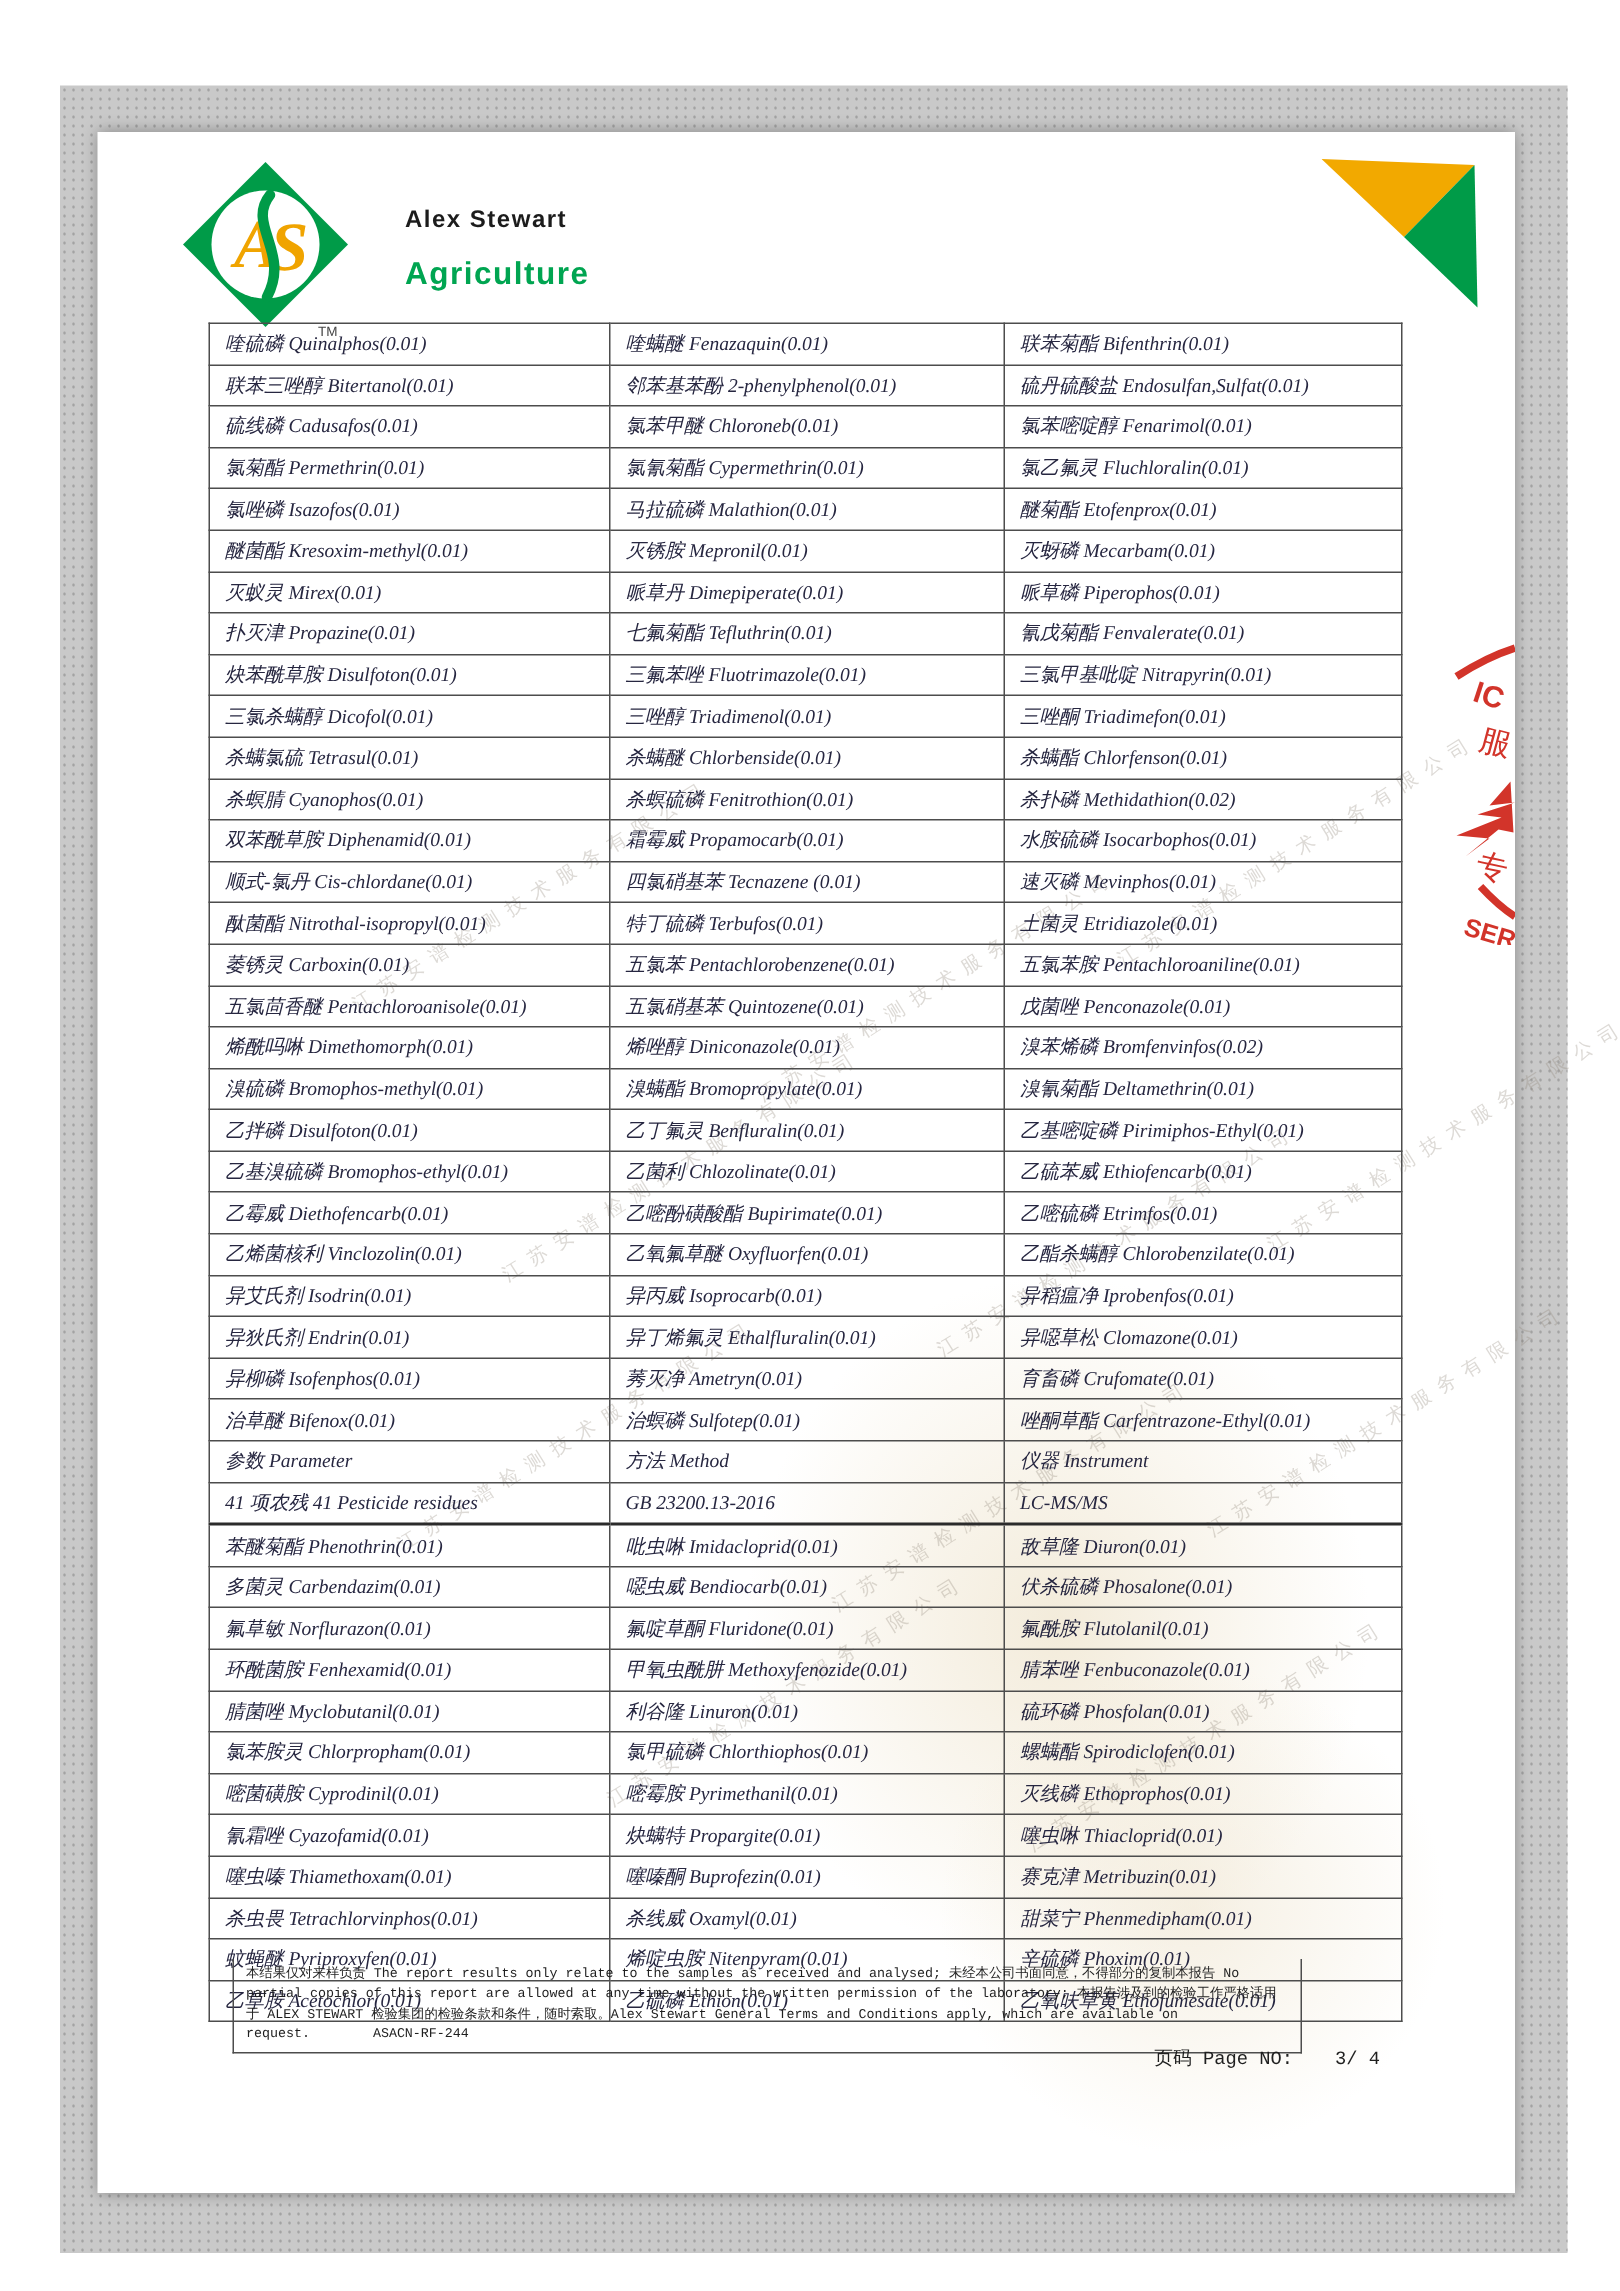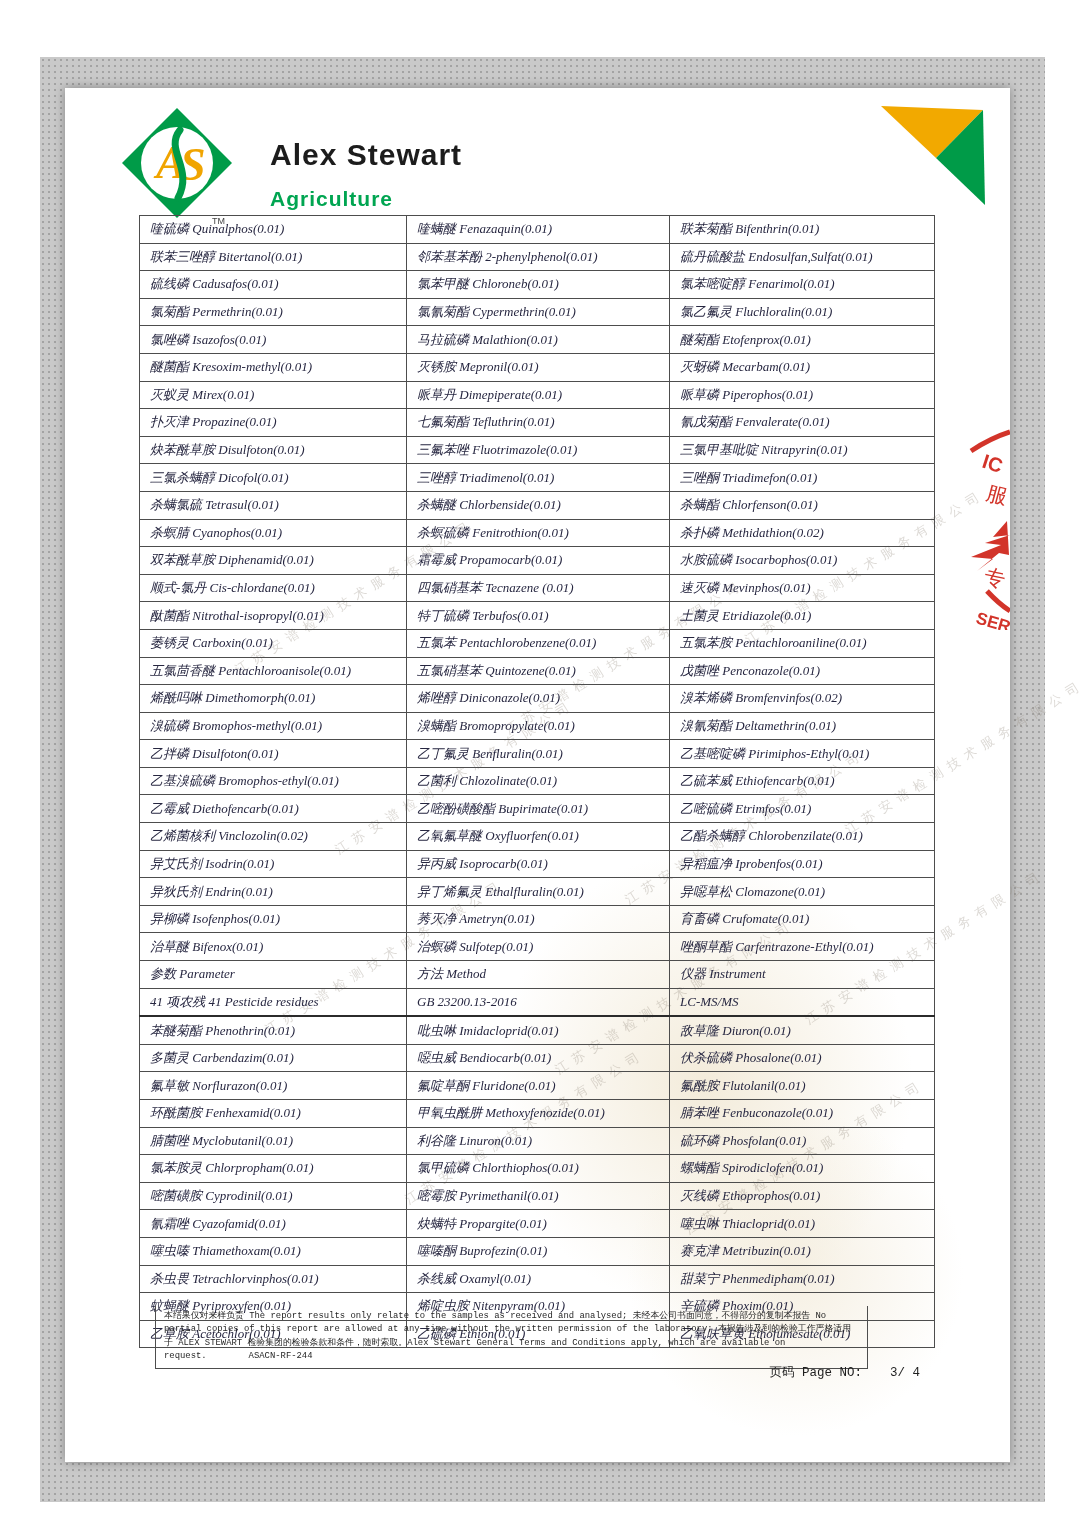--- a/index.html
+++ b/index.html
@@ -7,21 +7,21 @@
   .mat{position:absolute;left:40px;top:57px;width:1005px;height:1445px;
        background-color:#c9c9c9;
        background-image:radial-gradient(circle,#a3a3a3 0.8px,transparent 1px);
        background-size:6px 6px;}
   .page{position:absolute;left:65px;top:88px;width:945px;height:1374px;background:#ffffff;
         box-shadow:0 0 10px rgba(0,0,0,0.35);}
   
   .logo{position:absolute;left:55px;top:18px;width:360px;height:120px;}
   .logo svg{position:absolute;left:0;top:0;}
   .brand-text{position:absolute;left:150px;top:32px;font-family:"Liberation Sans",sans-serif;}
-  .brand-name{font-size:30px;font-weight:bold;color:#1c1c1c;letter-spacing:1px;}
+  .brand-name{font-size:16px;font-weight:bold;color:#1c1c1c;letter-spacing:1px;}
   .brand-division{font-size:21px;font-weight:bold;color:#00a551;letter-spacing:1px;margin-top:15px;}
   
   .corner-flag{position:absolute;left:816px;top:18px;}
   
   table.results{position:absolute;left:74px;top:127px;border-collapse:collapse;table-layout:fixed;z-index:2;font-style:italic;}
   table.results td{border:1px solid #4d4d4d;height:26.6px;padding:0 4px 0 10px;
         font-size:13px;color:#262640;vertical-align:middle;white-space:nowrap;overflow:hidden;}
   table.results col.c1{width:267px;} table.results col.c2{width:263px;} table.results col.c3{width:265px;}
   tr.section-divider td{border-bottom:2px solid #2b2b2b;}
   tr.section-head td{border-top:1.5px solid #2b2b2b;margin-top:43px;}
@@ -199,21 +199,21 @@
           <td>乙基溴硫磷 Bromophos-ethyl(0.01)</td>
           <td>乙菌利 Chlozolinate(0.01)</td>
           <td>乙硫苯威 Ethiofencarb(0.01)</td>
         </tr>
         <tr>
           <td>乙霉威 Diethofencarb(0.01)</td>
           <td>乙嘧酚磺酸酯 Bupirimate(0.01)</td>
           <td>乙嘧硫磷 Etrimfos(0.01)</td>
         </tr>
         <tr>
-          <td>乙烯菌核利 Vinclozolin(0.02)</td>
+          <td>乙烯菌核利 Vinclozolin(0.01)</td>
           <td>乙氧氟草醚 Oxyfluorfen(0.01)</td>
           <td>乙酯杀螨醇 Chlorobenzilate(0.01)</td>
         </tr>
         <tr>
           <td>异艾氏剂 Isodrin(0.01)</td>
           <td>异丙威 Isoprocarb(0.01)</td>
           <td>异稻瘟净 Iprobenfos(0.01)</td>
         </tr>
         <tr>
           <td>异狄氏剂 Endrin(0.01)</td>

